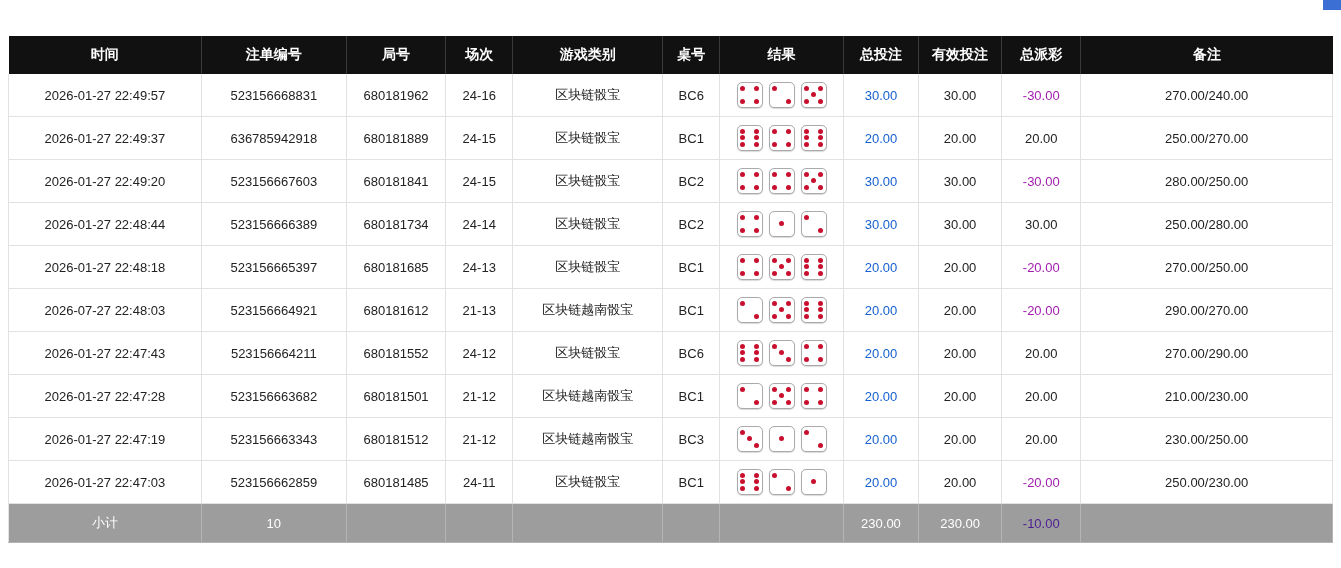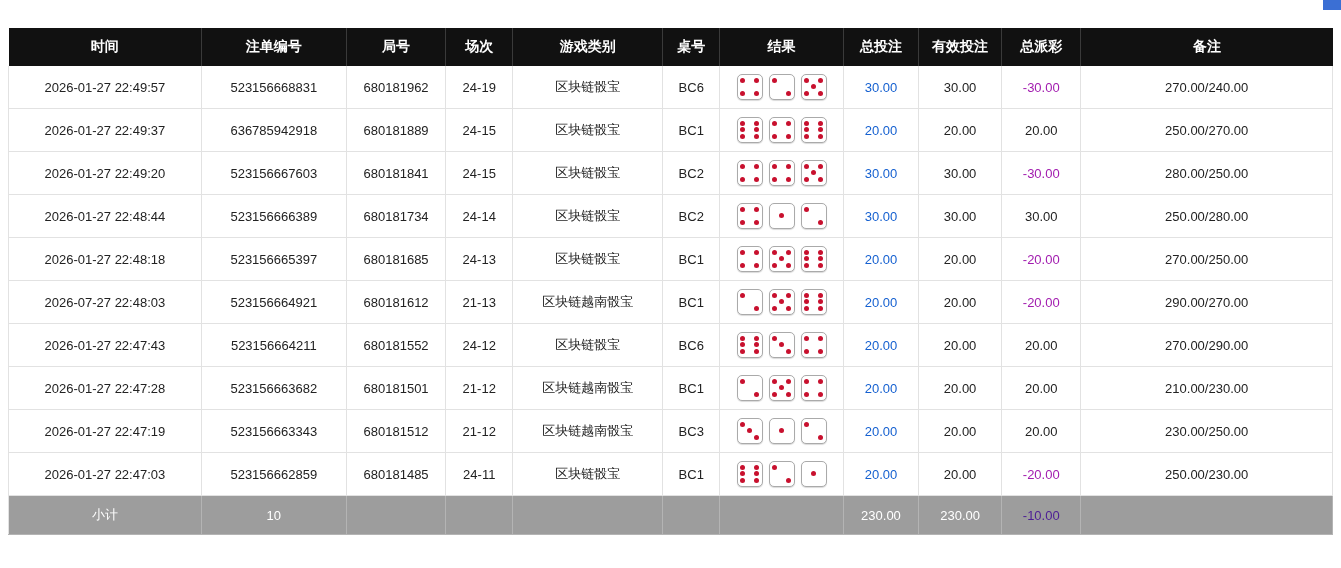--- a/index.html
+++ b/index.html
@@ -19,21 +19,21 @@
   .top-marker {
     position: absolute;
     top: 0;
     right: 0;
     width: 18px;
     height: 10px;
     background: #3b6fd4;
   }
   .table-wrap {
     position: absolute;
-    top: 28px;
+    top: 36px;
     left: 8px;
     width: 1325px;
   }
   table.bet-table {
     border-collapse: collapse;
     table-layout: fixed;
     width: 1325px;
     background: #fff;
   }
   table.bet-table th {
@@ -141,21 +141,21 @@
           <th>有效投注</th>
           <th>总派彩</th>
           <th>备注</th>
         </tr>
     </thead>
     <tbody id="table-body">
         <tr class="data-row">
           <td>2026-01-27 22:49:57</td>
           <td>523156668831</td>
           <td>680181962</td>
-          <td>24-19</td>
+          <td>24-16</td>
           <td>区块链骰宝</td>
           <td>BC6</td>
           <td>
             <div class="dice-cell">
               <span class="die">
                 <span class="pip p-tl"></span>
                 <span class="pip p-tr"></span>
                 <span class="pip p-bl"></span>
                 <span class="pip p-br"></span>
               </span>

